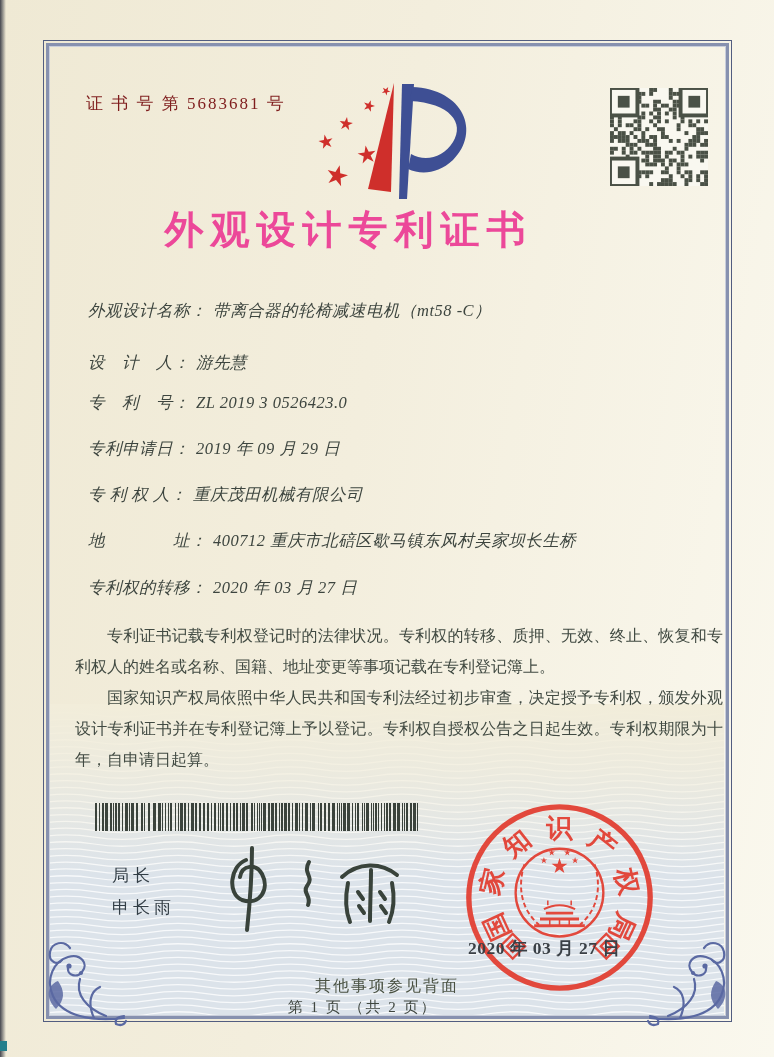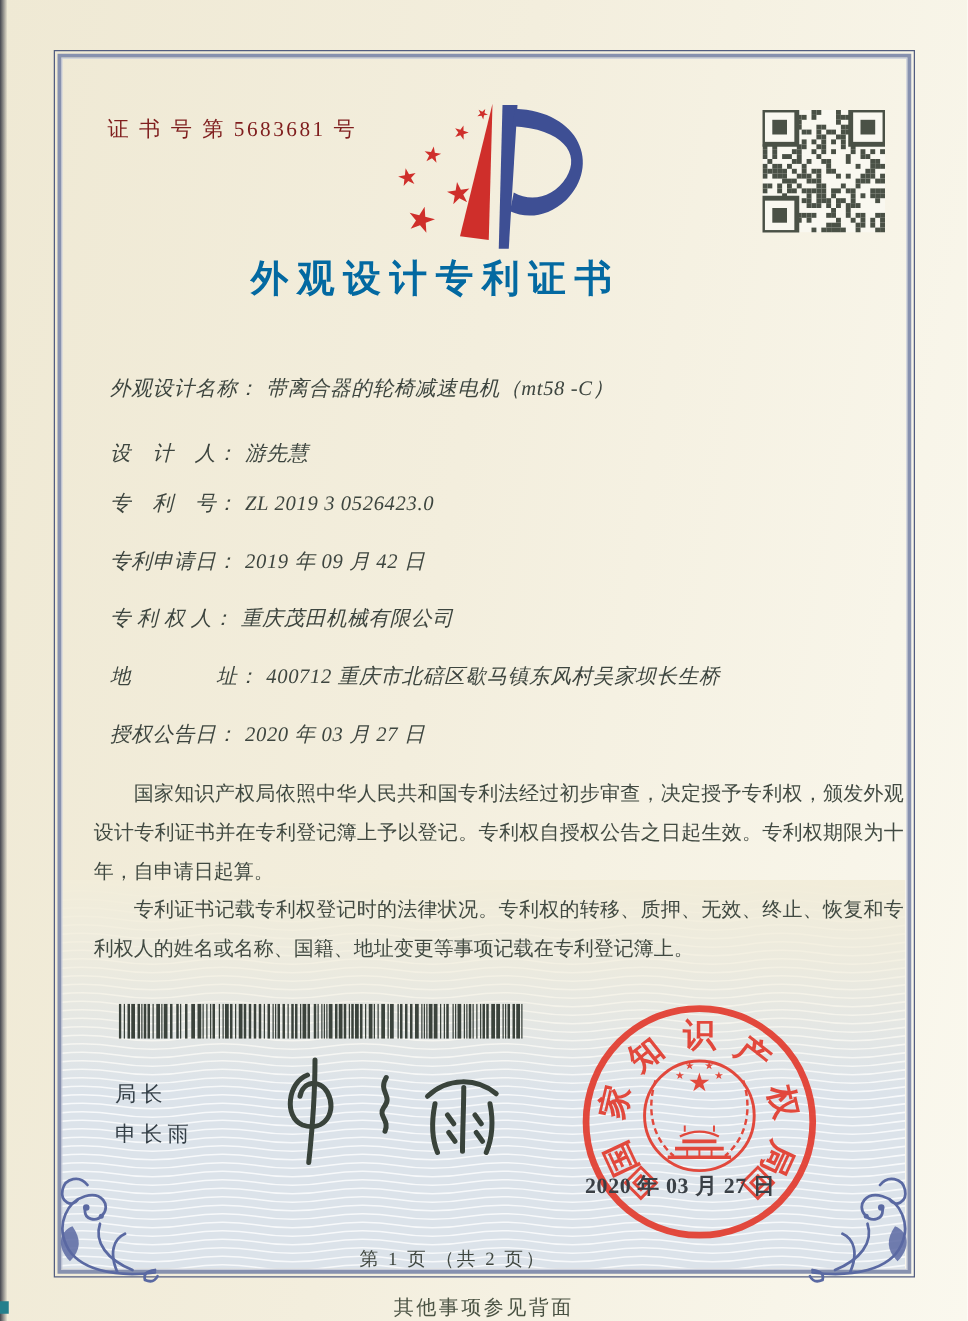--- a/index.html
+++ b/index.html
@@ -17,33 +17,33 @@
   .frame-outer{left:43px;top:40px;width:683px;height:976px;
     border:1px solid #525d80;padding:2px;box-sizing:content-box;z-index:2;}
   .frame-inner{width:100%;height:100%;box-sizing:border-box;
     border:3px solid #8791af;box-shadow:inset 0 0 0 1px #c9cedb;}
   
   .wave-panel{left:48px;top:704px;width:676px;height:311px;z-index:1;}
   .wave-fade{left:48px;top:704px;width:676px;height:311px;z-index:1;
     background:linear-gradient(to bottom,#f2edda 0%,rgba(242,237,218,.72) 22%,rgba(242,237,218,0) 55%);}
   
   .cert-no{left:86px;top:92px;font-size:17px;letter-spacing:2px;color:#7f1d1d;z-index:4;}
-  .doc-title{left:43px;top:203px;width:611px;text-align:center;font-size:30px;font-weight:bold;
-    letter-spacing:7px;color:#0369a1;z-index:4;}
+  .doc-title{left:43px;top:203px;width:611px;text-align:center;font-size:39px;font-weight:bold;
+    letter-spacing:7px;color:#ec4899;z-index:4;}
   .field-row{left:88px;right:50px;height:24px;font-size:16.5px;letter-spacing:.5px;z-index:4;white-space:nowrap;font-style:italic;}
   .field-row .lbl{color:#3d453f;}
   .field-row .val{color:#3d453f;margin-left:6px;}
   .pair2{position:absolute;left:299px;top:0;}
   .paras{left:75px;top:620px;width:648px;z-index:4;}
   .paras p{margin:0;font-size:16px;line-height:31px;text-indent:2em;color:#414a42;text-align:justify;}
-  .sig-block{left:92px;z-index:5;font-family:Liberation Sans, sans-serif;
+  .sig-block{left:112px;z-index:5;font-family:Liberation Sans, sans-serif;
     font-size:17px;letter-spacing:4px;color:#333e46;}
   .footer-page{left:20px;top:986px;width:685px;text-align:center;font-size:15px;
     letter-spacing:2px;color:#3f463f;z-index:5;margin-top:12px;}
-  .footer-note{left:0;top:1036px;width:774px;text-align:center;font-size:16px;
+  .footer-note{left:0;top:976px;width:774px;text-align:center;font-size:16px;
     letter-spacing:2px;color:#4a5243;z-index:5;}
   .seal-date{left:468px;top:936px;font-size:17.5px;font-weight:bold;color:#3a4046;
     letter-spacing:.5px;z-index:7;}
   svg{display:block;}
   .z3{z-index:3;} .z4{z-index:4;} .z5{z-index:5;} .z6{z-index:6;}
 </style>
 </head>
 <body>
 
 <div class="abs scan-edge-left"></div>
@@ -367,35 +367,35 @@
 <div class="abs field-row" style="top:300px">
   <span class="lbl">外观设计名称：</span><span class="val">带离合器的轮椅减速电机（mt58 -C）</span>
 </div>
 <div class="abs field-row" style="top:352px">
   <span class="lbl">设　计　人：</span><span class="val">游先慧</span>
 </div>
 <div class="abs field-row" style="top:392px">
   <span class="lbl">专　利　号：</span><span class="val">ZL 2019 3 0526423.0</span>
 </div>
 <div class="abs field-row" style="top:438px">
-  <span class="lbl">专利申请日：</span><span class="val">2019 年 09 月 42 日</span>
+  <span class="lbl">专利申请日：</span><span class="val">2019 年 09 月 29 日</span>
 </div>
 <div class="abs field-row" style="top:484px">
   <span class="lbl">专 利 权 人：</span><span class="val">重庆茂田机械有限公司</span>
 </div>
 <div class="abs field-row" style="top:530px">
   <span class="lbl">地　　　　址：</span><span class="val">400712 重庆市北碚区歇马镇东风村吴家坝长生桥</span>
 </div>
 <div class="abs field-row" style="top:577px">
-  <span class="lbl">授权公告日：</span><span class="val">2020 年 03 月 27 日</span>
+  <span class="lbl">专利权的转移：</span><span class="val">2020 年 03 月 27 日</span>
 </div>
 
 <div class="abs paras">
+  <p>专利证书记载专利权登记时的法律状况。专利权的转移、质押、无效、终止、恢复和专利权人的姓名或名称、国籍、地址变更等事项记载在专利登记簿上。</p>
   <p>国家知识产权局依照中华人民共和国专利法经过初步审查，决定授予专利权，颁发外观设计专利证书并在专利登记簿上予以登记。专利权自授权公告之日起生效。专利权期限为十年，自申请日起算。</p>
-  <p>专利证书记载专利权登记时的法律状况。专利权的转移、质押、无效、终止、恢复和专利权人的姓名或名称、国籍、地址变更等事项记载在专利登记簿上。</p>
 </div>
 
 <svg class="abs z5" style="left:95px;top:803px" width="325" height="28" viewBox="0 0 325 28" id="barcodeSvg">
     <rect x="0" y="0" width="2" height="28" fill="#3b433c"></rect>
     <rect x="4" y="0" width="1" height="28" fill="#3b433c"></rect>
     <rect x="7" y="0" width="2" height="28" fill="#3b433c"></rect>
     <rect x="10" y="0" width="3" height="28" fill="#3b433c"></rect>
     <rect x="15" y="0" width="2" height="28" fill="#3b433c"></rect>
     <rect x="18" y="0" width="1" height="28" fill="#3b433c"></rect>
     <rect x="20" y="0" width="2" height="28" fill="#3b433c"></rect>

